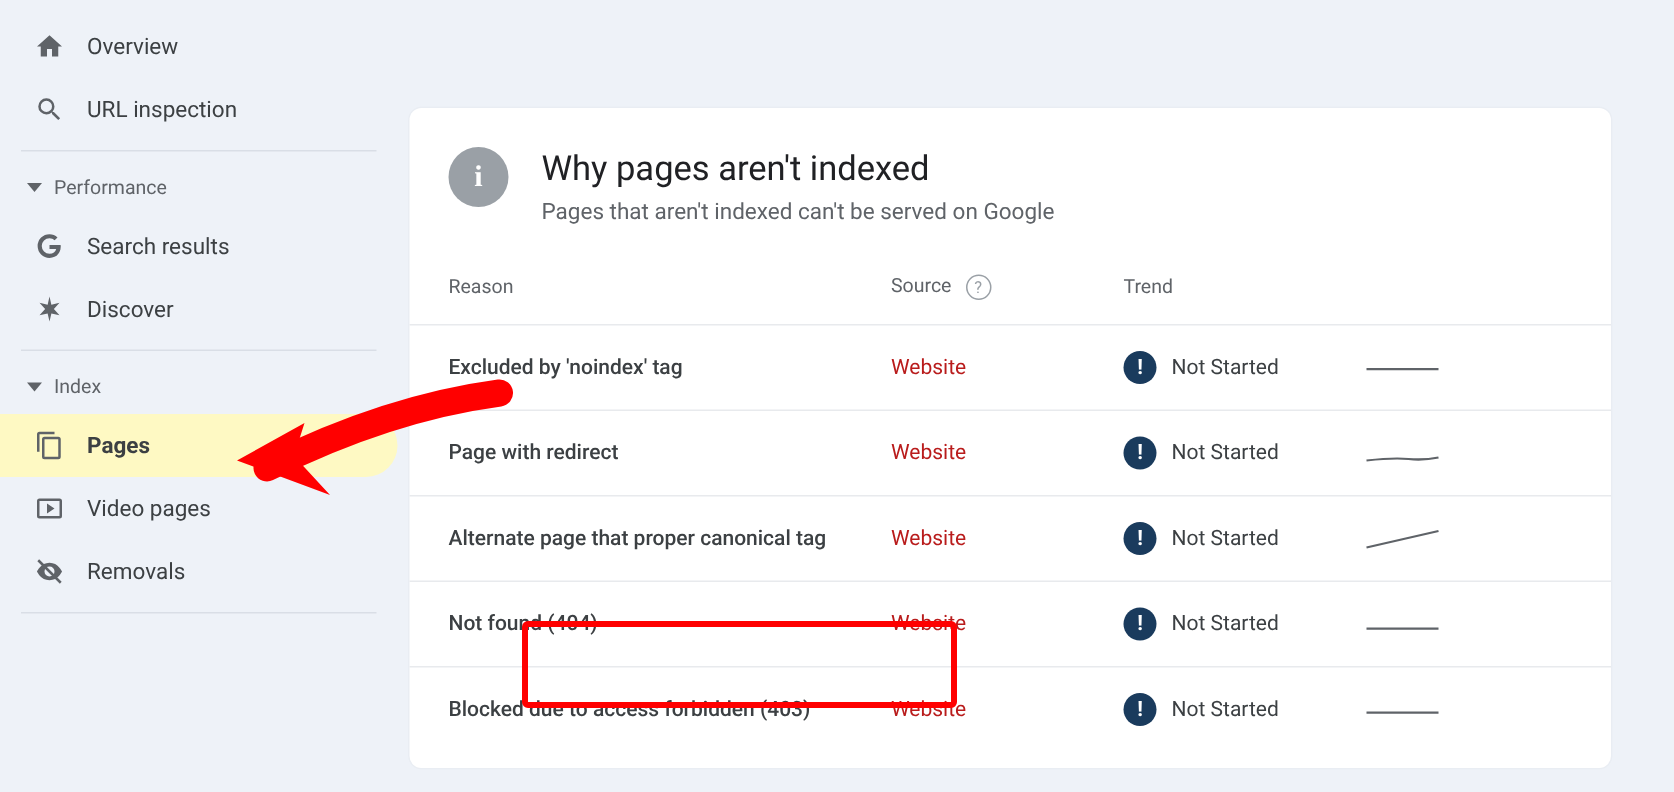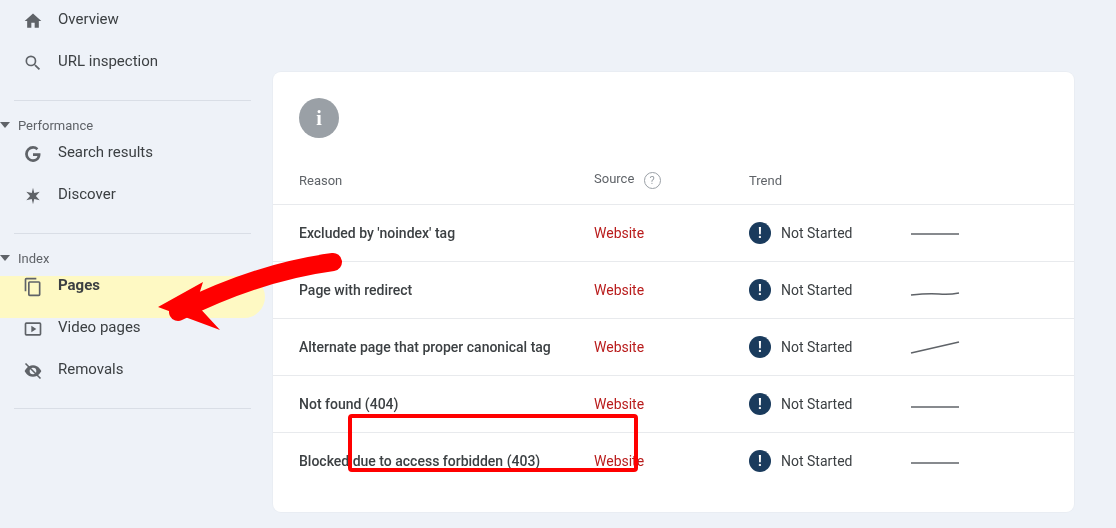--- a/index.html
+++ b/index.html
@@ -15,40 +15,41 @@
   .layout { display:flex; width:100%; height:100%; position:relative; }
   
   .sidebar {
     width:265px;
     background:#eef2f8;
     padding-top:10px;
     flex-shrink:0;
   }
   .nav-item {
     display:flex;
-    align-items:flex-start;
+    align-items:center;
     height:42px;
     padding-left:22px;
     border-radius:0 21px 21px 0;
     cursor:pointer;
     font-size:15px;
     color:#3c4043;
   }
   .nav-item.active { background:#fef9c3;font-weight:bold; }
   .nav-item .icon {
     width:22px; height:22px;
     display:flex; align-items:center; justify-content:center;
     margin-right:14px;
     color:#5f6368;
   }
   .nav-item .icon svg { width:20px; height:20px; fill:currentColor; }
   .section-header {
     display:flex;
     align-items:center;
     height:36px;
+    padding-left:18px;
     font-size:13px;
     color:#5f6368;
     cursor:pointer;
   }
   .section-header svg { width:10px; height:10px; margin-right:8px; fill:#5f6368; }
   .divider { height:1px; background:#d9dee6; margin:6px 14px; }
   
   .main {
     flex:1;
     padding:0 0 0 0;
@@ -238,20 +239,24 @@
     <div class="divider"></div>
 
   </div>
 
   <div class="main">
     <div class="card">
       <div class="card-header">
         <div class="info-circle">
             <span>i</span>
           </div>
+        <div>
+          <h2 class="card-title">Why pages aren't indexed</h2>
+          <p class="card-subtitle">Pages that aren't indexed can't be served on Google</p>
+        </div>
       </div>
 
       <div class="table-head-row">
         <div class="col-reason">Reason</div>
         <div class="col-source">
           <span>Source</span>
           <span class="help-icon">?</span>
         </div>
         <div class="col-trend">Trend</div>
       </div>

